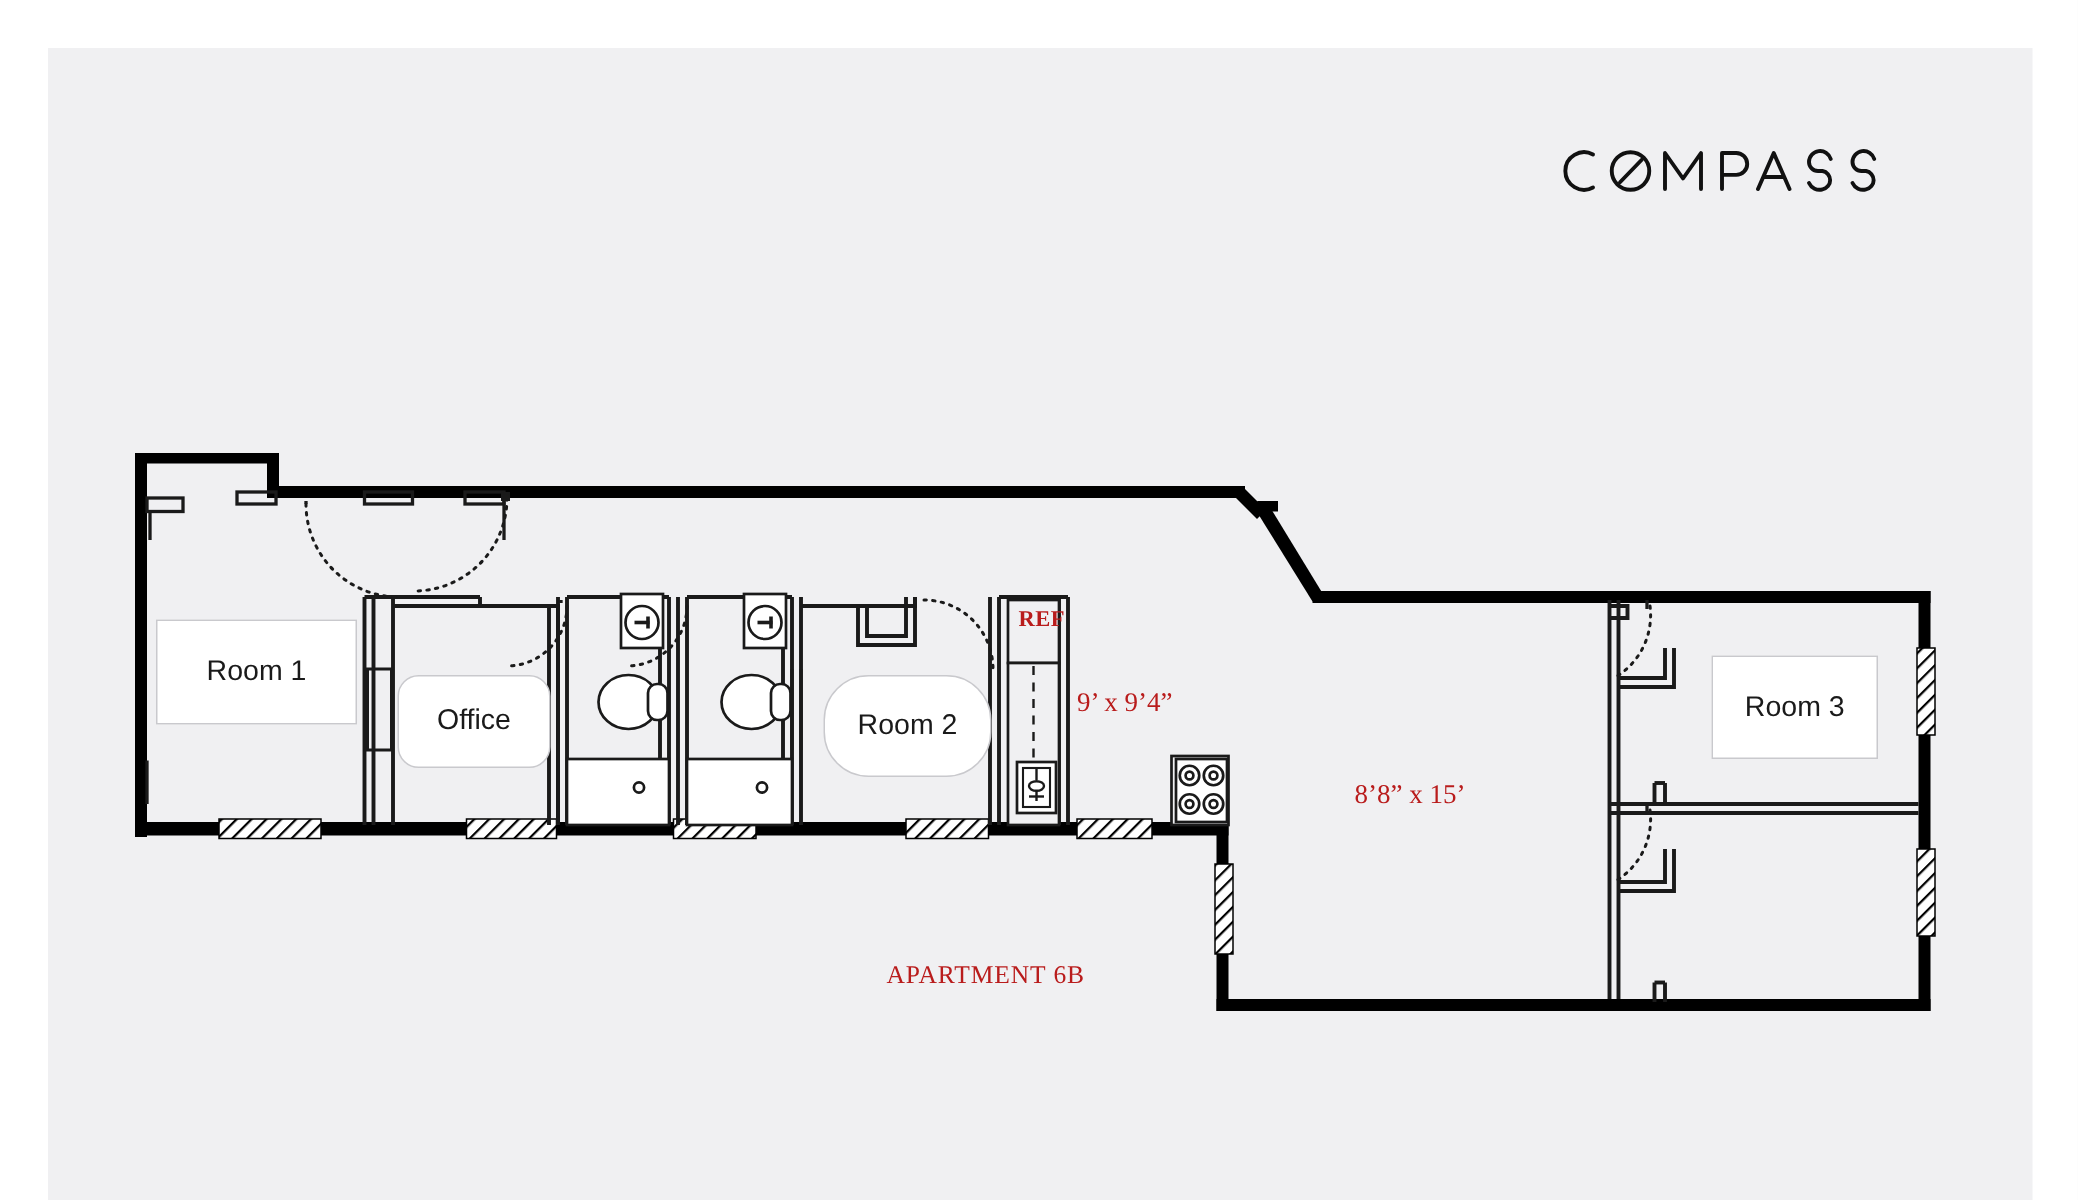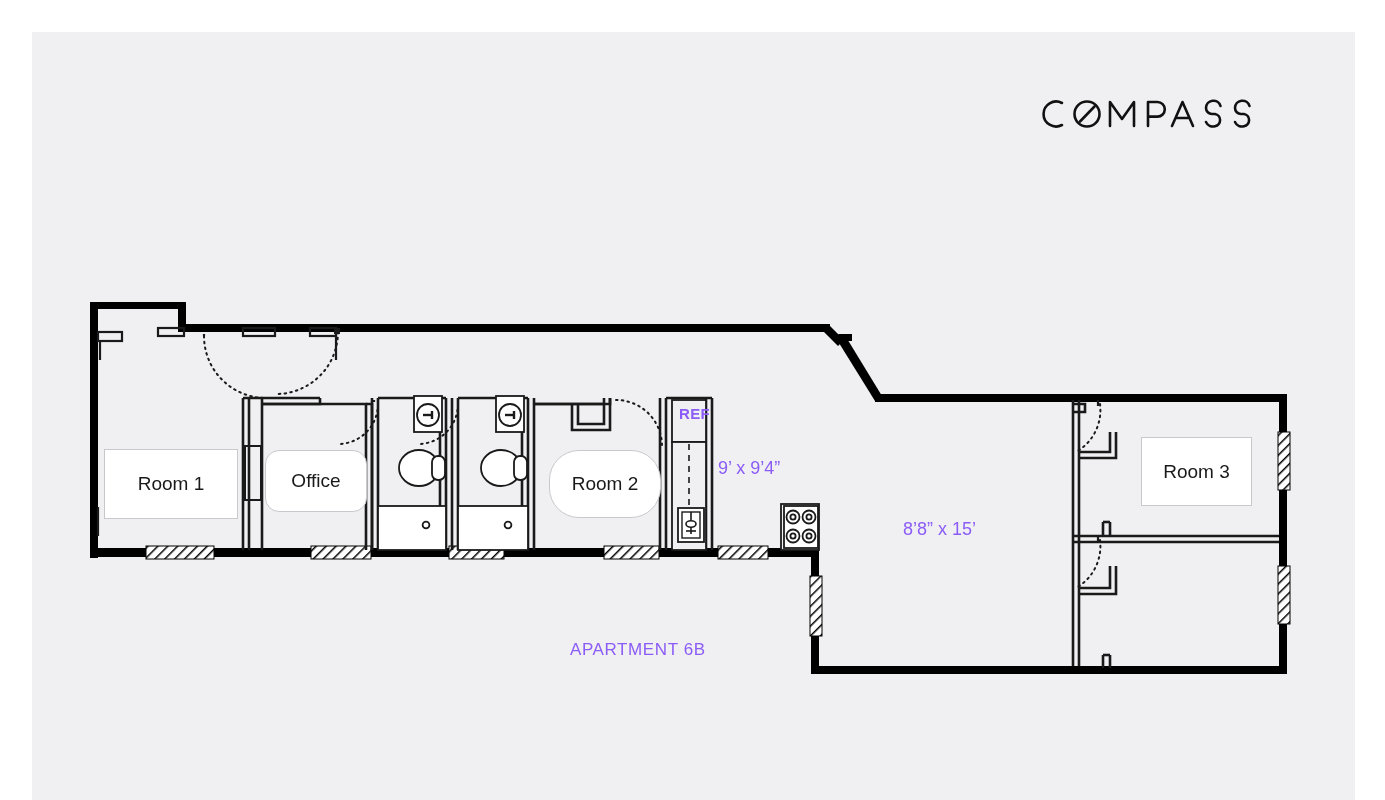--- a/index.html
+++ b/index.html
@@ -35,41 +35,42 @@
   }
   #plan {
     position: absolute;
     left: 0;
     top: 0;
     width: 1385px;
     height: 800px;
   }
   .plan-label {
     position: absolute;
-    font-family: Liberation Sans, sans-serif;
-    color: #8b5cf6;
+    font-family: Liberation Serif, serif;
+    color: #b91c1c;
     white-space: nowrap;
   }
   .room-tag {
     position: absolute;
     background: #ffffff;
     border: 1px solid #c9c9cd;
     display: flex;
     align-items: center;
     justify-content: center;
     font-size: 19px;
     color: #1a1a1a;
     font-family: "Liberation Sans", sans-serif;
   }
   .dim-label {
     font-size: 18px;
   }
   .apt-label {
     font-size: 17px;
     letter-spacing: 0.6px;
+    margin-left: 21px;
   }
 </style>
 </head>
 <body>
 
 <div id="root">
 
   <div id="canvas"></div>
 
   <div id="brand">
@@ -290,21 +291,21 @@
     </g>
 
     <g fill="none" stroke="#1a1a1a" stroke-width="2">
       <rect x="245" y="446" width="16" height="54"></rect>
       <path d="M 534 446 L 534 500"></path>
       <path d="M 528 446 L 528 500"></path>
     </g>
 
   </svg>
 
-  <div class="room-tag" style="left:104px; top:413px; width:132px; height:68px;margin-top:36px;">
+  <div class="room-tag" style="left:104px; top:413px; width:132px; height:68px;">
     <span>Room 1</span>
   </div>
 
   <div class="room-tag" style="left:265px; top:450px; width:100px; height:60px;border-radius:14px;">
     <span>Office</span>
   </div>
 
   <div class="room-tag" style="left:549px; top:450px; width:110px; height:66px;border-radius:30px;">
     <span>Room 2</span>
   </div>

